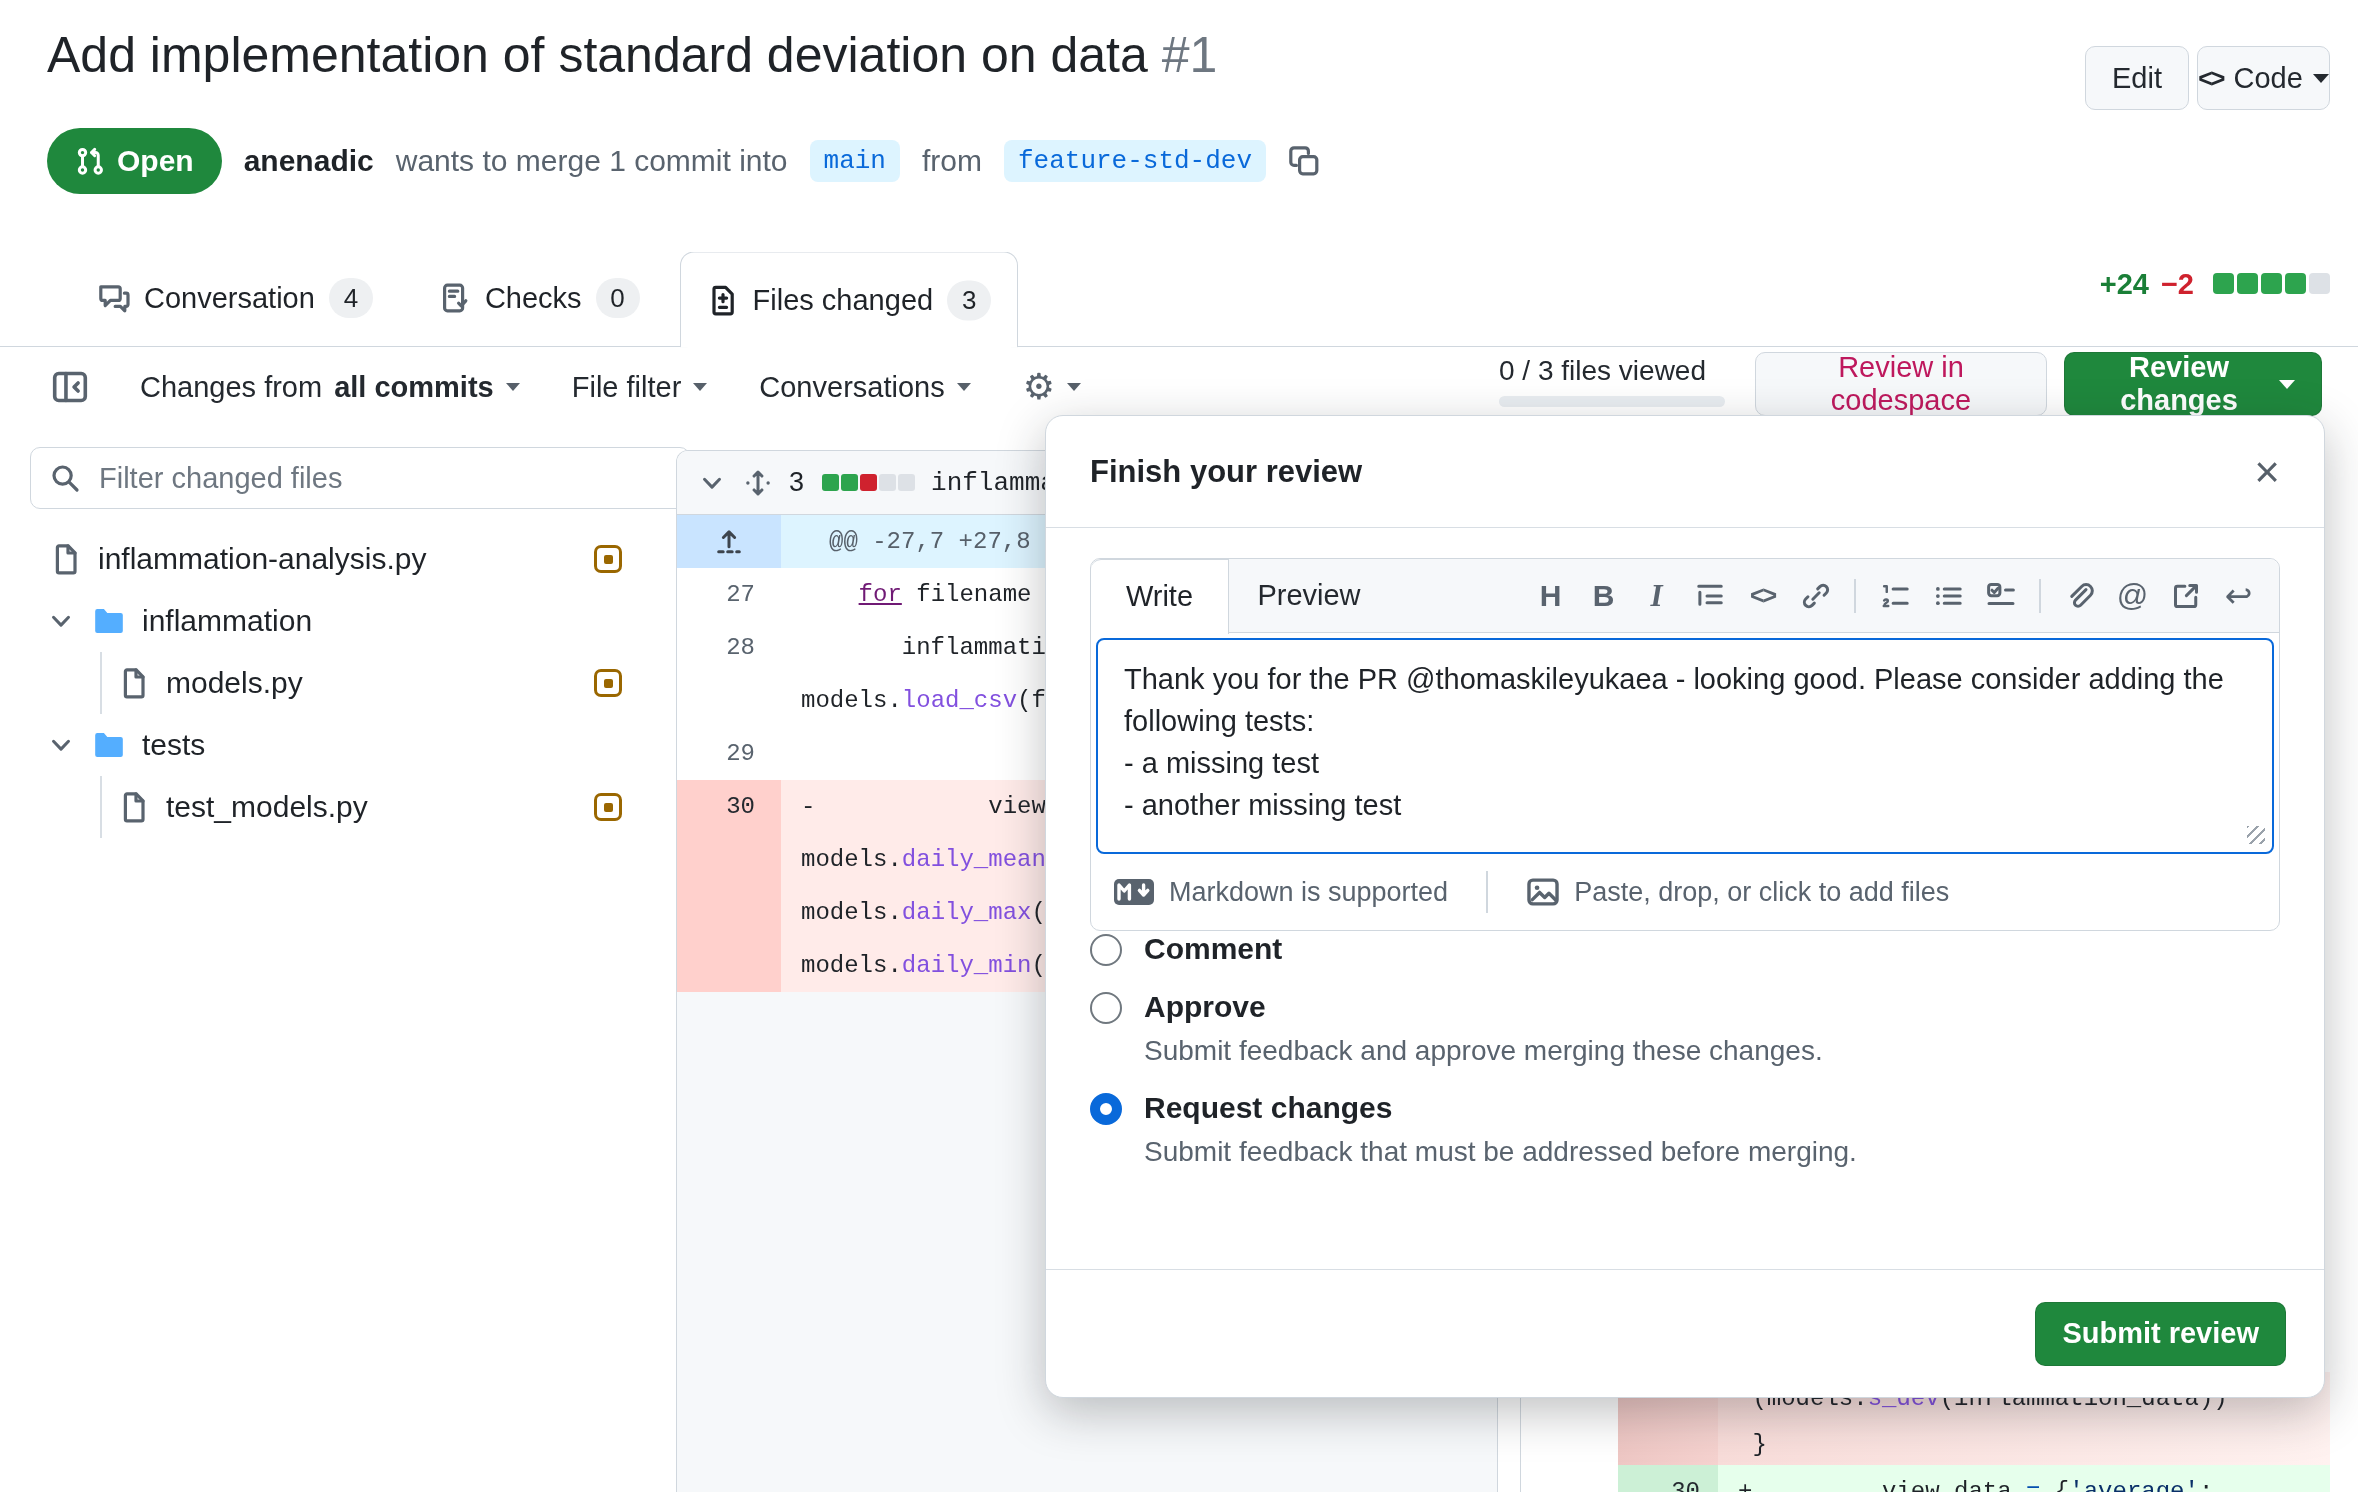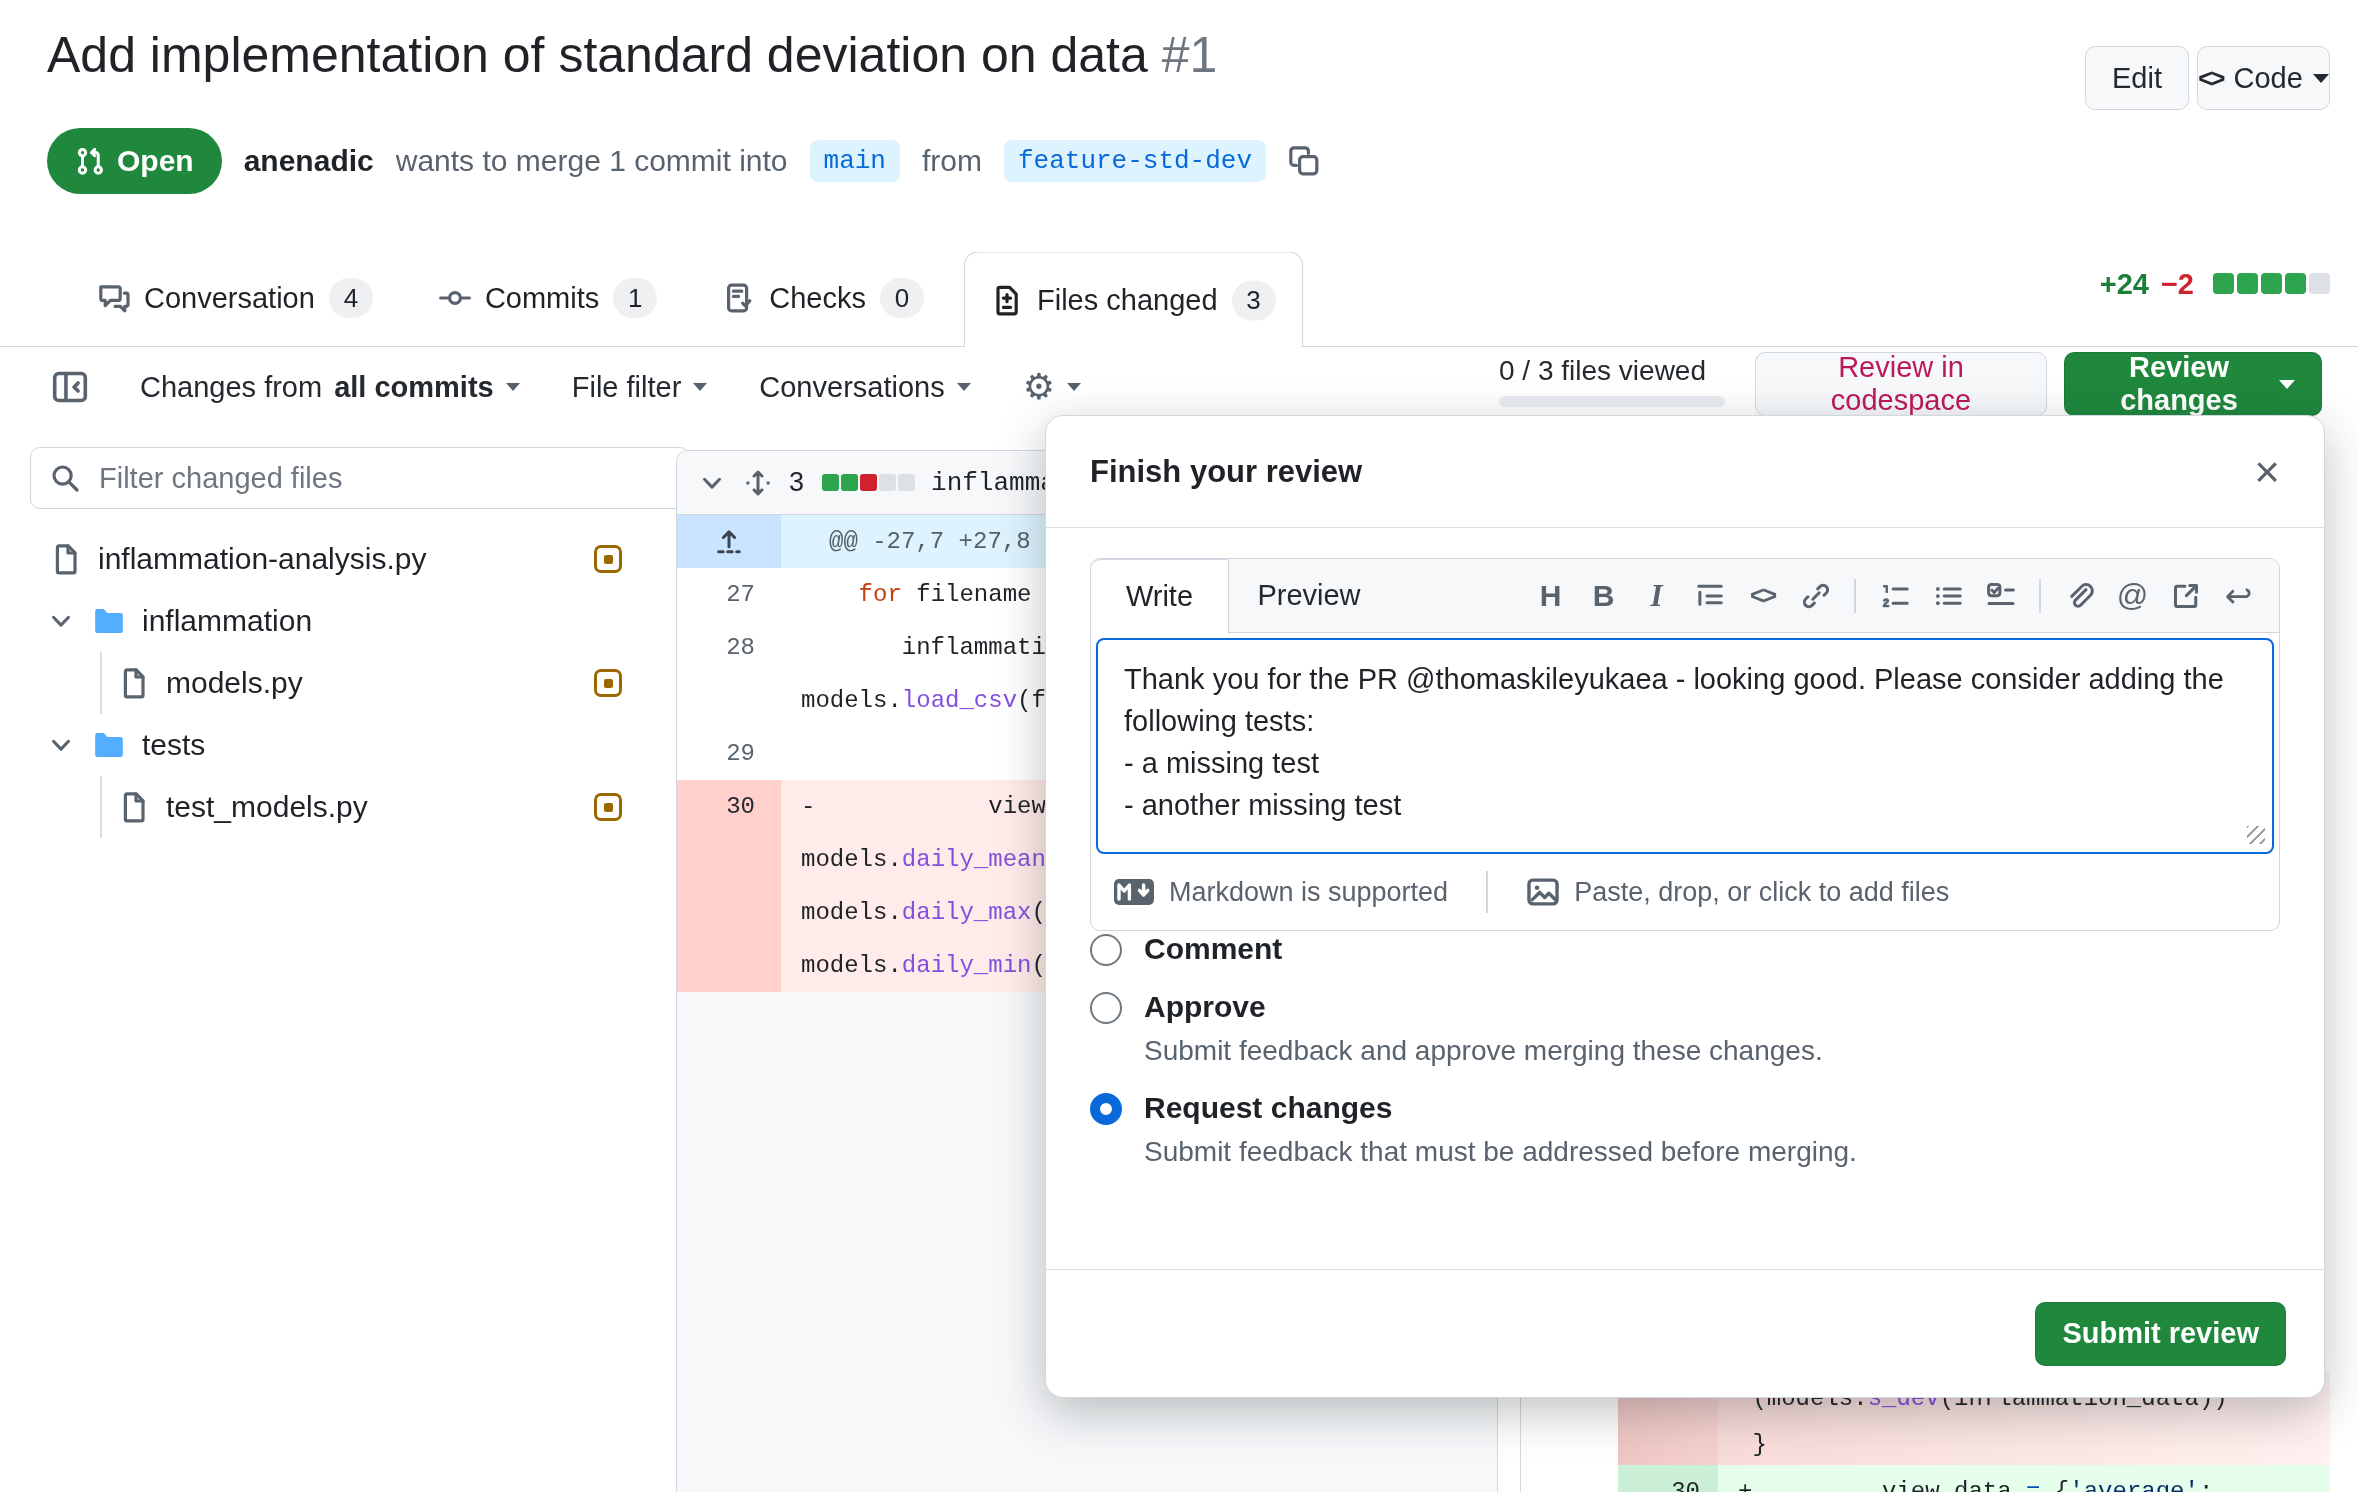--- a/index.html
+++ b/index.html
@@ -76,21 +76,21 @@
           padding-right:26px; color:#59636e; }
   .dcode { margin:0; flex:1; line-height:53px; padding-left:20px; white-space:pre; overflow:hidden;
            font-family:"Liberation Mono", monospace; }
   .drow.hunk .dgut { background:#c9e4ff; justify-content:center; padding-right:0; }
   .drow.hunk .dcode { background:#ddf4ff; color:#57606a; padding-left:48px; }
   .drow.del .dgut { background:#ffd0cc; color:#24292f; }
   .drow.del .dcode { background:#ffebe9; }
   .drow.add .dgut { background:#ccf0d6; color:#24292f; }
   .drow.add .dcode { background:#e6ffec; }
   .dfill { flex:1; background:#f6f8fa; }
-  .seg-pl { color:#1f2328; } .seg-k { color:#c2410c; } .seg-fn { color:#8250df; }
+  .seg-pl { color:#1f2328; } .seg-k { color:#701a75;text-decoration:underline; } .seg-fn { color:#8250df; }
   .seg-op { color:#0550ae; } .seg-str { color:#0a3069; }
 
   .dpanel2 { left:1520px; top:1372px; width:810px; height:220px; overflow:hidden;
              border-left:1.5px solid #d0d7de; background:#fff; }
   .dpanel2 .dgut { width:100px; padding-right:18px; }
   .dlead { width:97px; flex:none; background:#fff; }
   .dpanel2 .drow.del .dgut { background:linear-gradient(90deg,#eec7c4,#f5d2cf); }
   .dpanel2 .drow.del .dcode { background:linear-gradient(90deg,#f8dcd9,#fff2f0); }
 
   
@@ -181,28 +181,20 @@
     <div class="tab">
       <svg width="32" height="32" viewBox="0 0 16 16">
         <path d="M1.4 2.4h8.7a1 1 0 0 1 1 1v4.8a1 1 0 0 1-1 1H6.2l-2.6 2.6V9.2H2.4a1 1 0 0 1-1-1z"></path>
         <path d="M13.2 5.6h.9a.9.9 0 0 1 .9.9v4.8a.9.9 0 0 1-.9.9h-.7v2.2l-2.2-2.2H8.6"></path>
       </svg>
       <span>Conversation</span>
       <span class="pill">4</span>
     </div>
     <div class="tab">
       <svg width="32" height="32" viewBox="0 0 16 16">
-        <circle cx="8" cy="8" r="2.7"></circle>
-          <path d="M.8 8h4.5M10.7 8h4.5"></path>
-      </svg>
-      <span>Commits</span>
-      <span class="pill">1</span>
-    </div>
-    <div class="tab">
-      <svg width="32" height="32" viewBox="0 0 16 16">
         <rect x="2.8" y="1.6" width="9" height="12.8" rx="1.4"></rect>
           <path d="M9.8 10.6l1.3 1.3 2.3-2.5" style="stroke:#59636e"></path>
           <path d="M5.2 4.6h4.2M5.2 7.2h2.6"></path>
       </svg>
       <span>Checks</span>
       <span class="pill">0</span>
     </div>
     <div class="tab active">
       <svg width="32" height="32" viewBox="0 0 16 16" style="stroke:#1f2328">
         <path d="M4.4 1.4h4.9l3.3 3.4v9a.9.9 0 0 1-.9.9H4.4a.9.9 0 0 1-.9-.9V2.3a.9.9 0 0 1 .9-.9z"></path>

